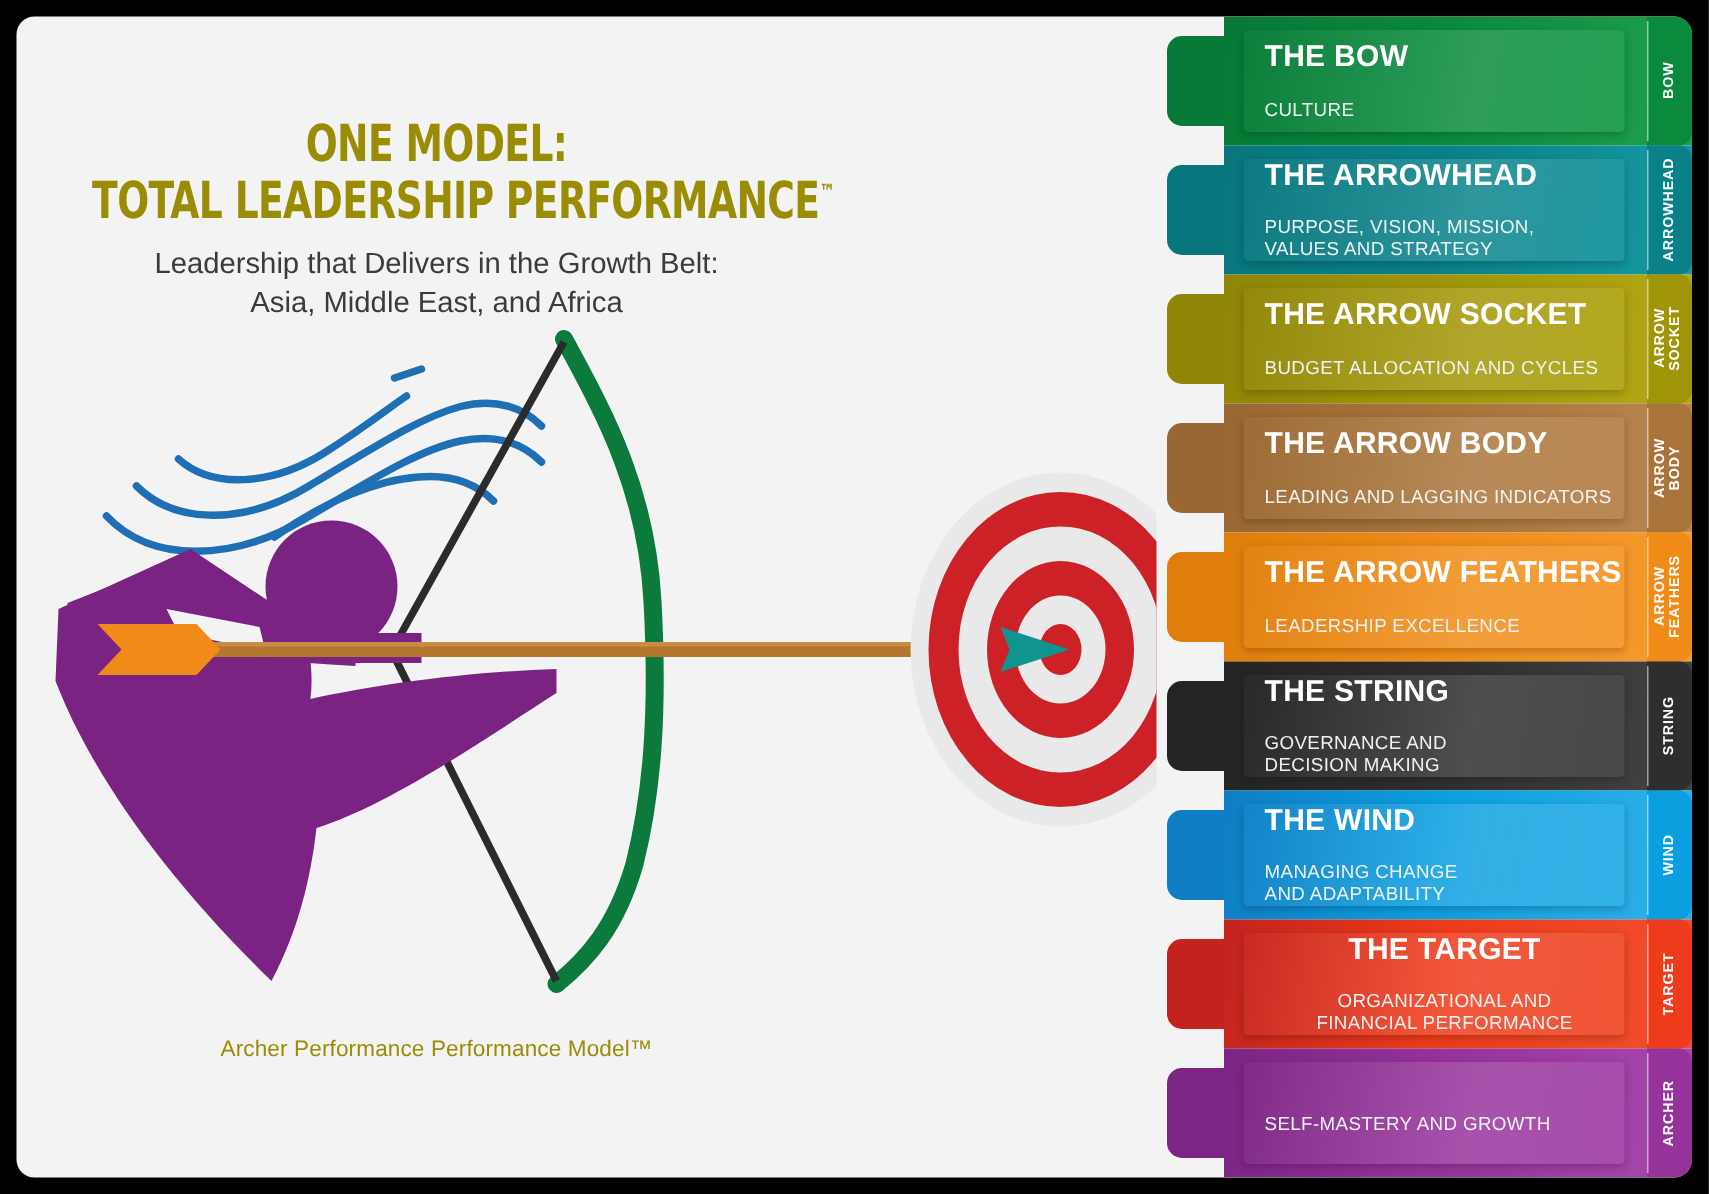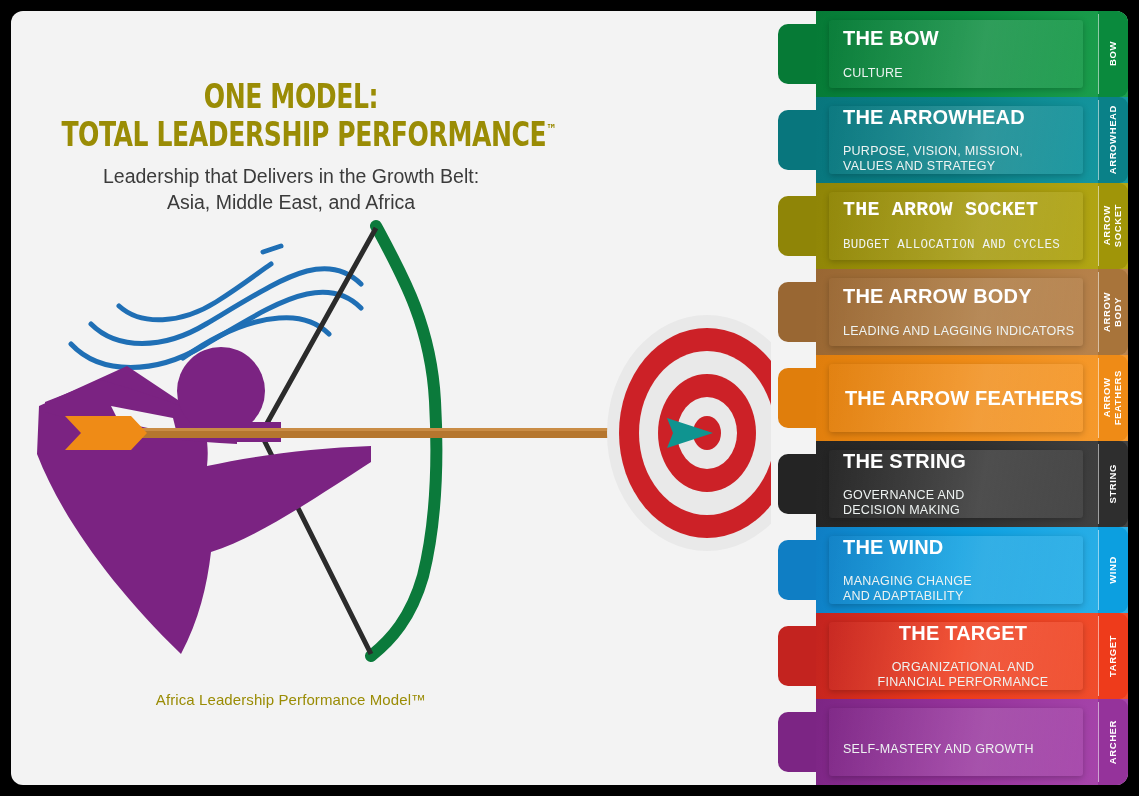--- a/index.html
+++ b/index.html
@@ -276,21 +276,21 @@
             <ellipse cx="676" cy="217" rx="68" ry="82" fill="#e9e9e9"></ellipse>
             <ellipse cx="676" cy="217" rx="49" ry="59" fill="#cc2127"></ellipse>
             <ellipse cx="676" cy="217" rx="30" ry="36" fill="#e9e9e9"></ellipse>
             <ellipse cx="676" cy="217" rx="14" ry="17" fill="#cc2127"></ellipse>
           </g>
 
           <path fill="#0f9490" d="M636 202 L 682 217 L 636 232 L 642 217 Z"></path>
         </svg>
       </div>
 
-      <div class="caption">Africa Leadership Performance Model™</div>
+      <div class="caption">Archer Performance Performance Model™</div>
     </div>
 
     <div id="list">
 
     <div class="row">
     <div class="badge" style="background:#067a36;">
       <span class="badge-num">1</span>
     </div>
 
     <div class="band" style="background:linear-gradient(100deg, #067a36 0%, #0a8a3d 45%, #1ea14f 100%);">
@@ -320,21 +320,21 @@
     <div class="tab" style="background:#0a8188;">
       <span class="tab-label">ARROWHEAD</span>
     </div>
   </div>
         <div class="row">
     <div class="badge" style="background:#8f8507;">
       <span class="badge-num">3</span>
     </div>
 
     <div class="band" style="background:linear-gradient(100deg, #8f8507 0%, #a09508 45%, #b5a916 100%);">
-      <div class="inner" style="background:linear-gradient(100deg, rgba(255,255,255,0.02) 0%, rgba(255,255,255,0.14) 60%, rgba(255,255,255,0.05) 100%);font-family:Liberation Mono, monospace;">
+      <div class="inner" style="background:linear-gradient(100deg, rgba(255,255,255,0.02) 0%, rgba(255,255,255,0.14) 60%, rgba(255,255,255,0.05) 100%);">
         <div class="row-title">THE ARROW SOCKET</div>
         <div class="row-sub">BUDGET ALLOCATION AND CYCLES</div>
       </div>
     </div>
 
     <div class="tab" style="background:#a09508;">
       <span class="tab-label">ARROW
 SOCKET</span>
     </div>
   </div>
@@ -354,22 +354,23 @@
       <span class="tab-label">ARROW
 BODY</span>
     </div>
   </div>
         <div class="row">
     <div class="badge" style="background:#e07e0c;">
       <span class="badge-num">5</span>
     </div>
 
     <div class="band" style="background:linear-gradient(100deg, #e07e0c 0%, #ef8b16 45%, #f79c30 100%);">
-      <div class="inner" style="background:linear-gradient(100deg, rgba(255,255,255,0.02) 0%, rgba(255,255,255,0.14) 60%, rgba(255,255,255,0.05) 100%);text-align:right;">
+      <div class="inner" style="background:linear-gradient(100deg, rgba(255,255,255,0.02) 0%, rgba(255,255,255,0.14) 60%, rgba(255,255,255,0.05) 100%);">
         <div class="row-title">THE ARROW FEATHERS</div>
+        <div class="row-sub">LEADERSHIP EXCELLENCE</div>
       </div>
     </div>
 
     <div class="tab" style="background:#ef8b16;">
       <span class="tab-label">ARROW
 FEATHERS</span>
     </div>
   </div>
         <div class="row">
     <div class="badge" style="background:#242424;">

